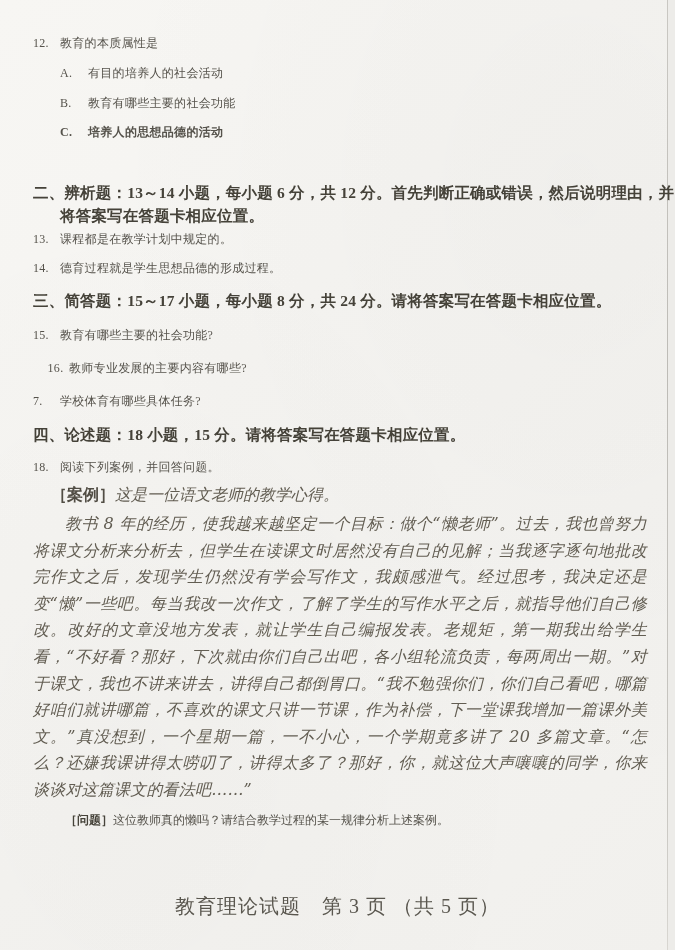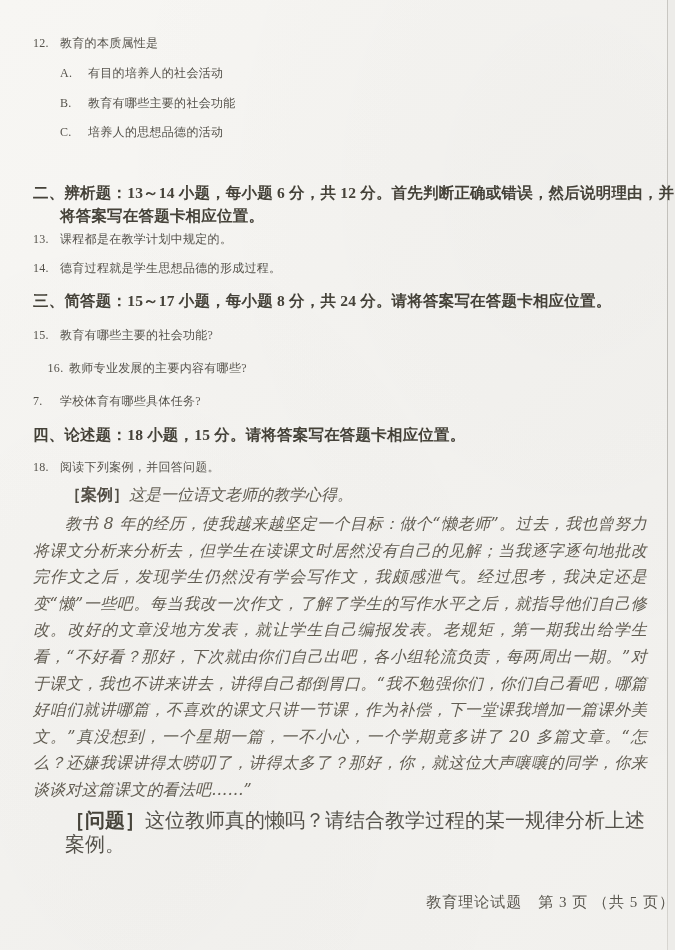--- a/index.html
+++ b/index.html
@@ -59,52 +59,52 @@
   .case-body {
     font-size: 16px;
     line-height: 26.6px;
     text-align: justify;
     text-indent: 2em;
     letter-spacing: 0.2px;
   }
   .problem-line {
     margin-top: 4px;
     padding-left: 32px;
-    font-size: 20px;
+    font-size: 12px;
     line-height: 24px;
     color: #55524b;
   }
   .problem-tag { font-weight: bold; color: #46433a; }
   .footer {
     position: absolute;
     left: 0; top: 893px;
     width: 675px;
-    text-align: right;
-    font-size: 15px;
+    text-align: center;
+    font-size: 20px;
     color: #5a574f;
     letter-spacing: 1px;
   }
 </style>
 </head>
 <body>
 
 <div class="page">
   <div class="scan-strip-right"></div>
   <div class="scan-line-right"></div>
 
   <div class="abs qline" style="left:33px; top:32px;">
     <span class="qnum">12.</span><span>教育的本质属性是</span>
   </div>
   <div class="abs qline" style="left:60px; top:62px;">
     <span class="opt-label">A.</span><span>有目的培养人的社会活动</span>
   </div>
   <div class="abs qline" style="left:60px; top:92px;">
     <span class="opt-label">B.</span><span>教育有哪些主要的社会功能</span>
   </div>
-  <div class="abs qline" style="left:60px; top:121px;">
+  <div class="abs qline" style="left:60px; top:121px;font-weight:bold;">
     <span class="opt-label">C.</span><span>培养人的思想品德的活动</span>
   </div>
 
   <div class="abs section-head" style="left:33px; top:182px;">二、辨析题：13～14 小题，每小题 6 分，共 12 分。首先判断正确或错误，然后说明理由，并</div>
   <div class="abs section-head" style="left:60px; top:205px;">将答案写在答题卡相应位置。</div>
 
   <div class="abs qline" style="left:33px; top:228px;">
     <span class="qnum">13.</span><span>课程都是在教学计划中规定的。</span>
   </div>
   <div class="abs qline" style="left:33px; top:257px;">
@@ -122,21 +122,21 @@
   <div class="abs qline" style="left:33px; top:390px;">
     <span class="qnum">7.</span><span>学校体育有哪些具体任务?</span>
   </div>
 
   <div class="abs section-head" style="left:33px; top:424px;">四、论述题：18 小题，15 分。请将答案写在答题卡相应位置。</div>
 
   <div class="abs qline" style="left:33px; top:456px;">
     <span class="qnum">18.</span><span>阅读下列案例，并回答问题。</span>
   </div>
 
-  <div class="abs case-label-line case-font" style="left:65px; top:484px;">
+  <div class="abs case-label-line case-font" style="left:51px; top:484px;">
     <span class="case-label-tag">［案例］</span><span>这是一位语文老师的教学心得。</span>
   </div>
 
   <div class="case-flow">
     <p class="case-body case-font">教书 8 年的经历，使我越来越坚定一个目标：做个“懒老师”。过去，我也曾努力将课文分析来分析去，但学生在读课文时居然没有自己的见解；当我逐字逐句地批改完作文之后，发现学生仍然没有学会写作文，我颇感泄气。经过思考，我决定还是变“懒”一些吧。每当我改一次作文，了解了学生的写作水平之后，就指导他们自己修改。改好的文章没地方发表，就让学生自己编报发表。老规矩，第一期我出给学生看，“不好看？那好，下次就由你们自己出吧，各小组轮流负责，每两周出一期。”对于课文，我也不讲来讲去，讲得自己都倒胃口。“我不勉强你们，你们自己看吧，哪篇好咱们就讲哪篇，不喜欢的课文只讲一节课，作为补偿，下一堂课我增加一篇课外美文。”真没想到，一个星期一篇，一不小心，一个学期竟多讲了 20 多篇文章。“怎么？还嫌我课讲得太唠叨了，讲得太多了？那好，你，就这位大声嚷嚷的同学，你来谈谈对这篇课文的看法吧……”</p>
     <div class="problem-line">
       <span class="problem-tag">［问题］</span><span>这位教师真的懒吗？请结合教学过程的某一规律分析上述案例。</span>
     </div>
   </div>
 

